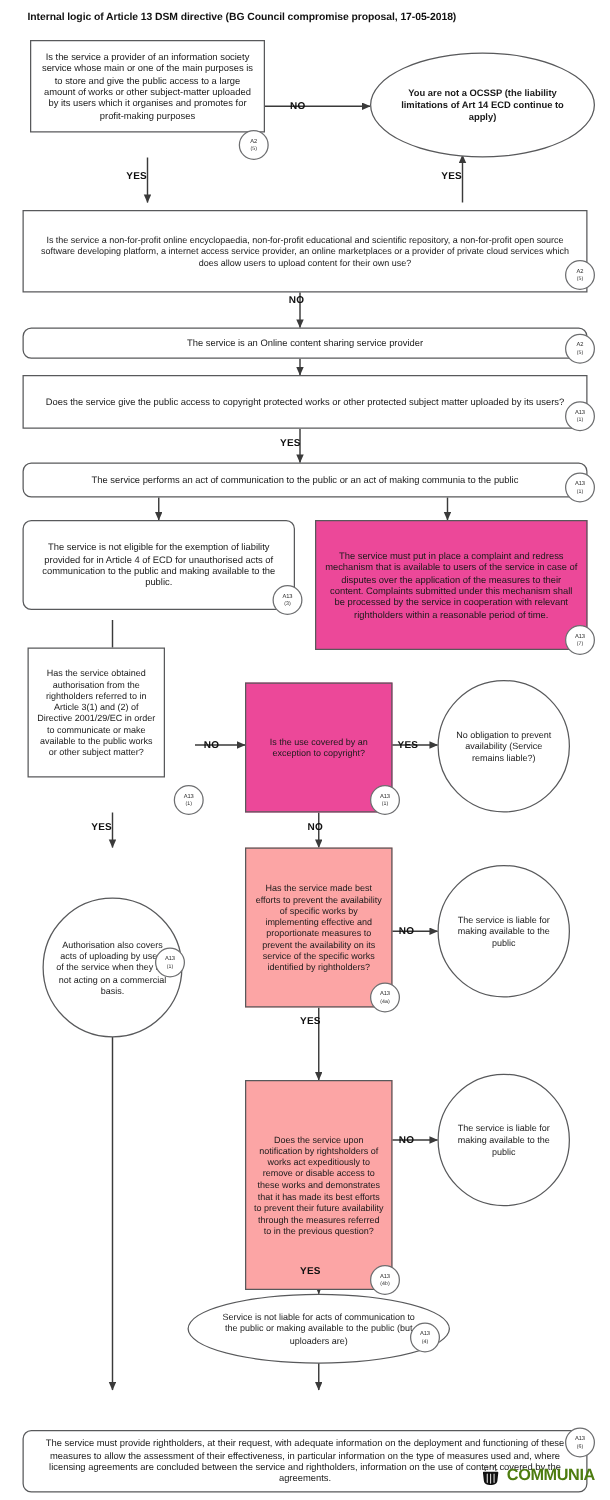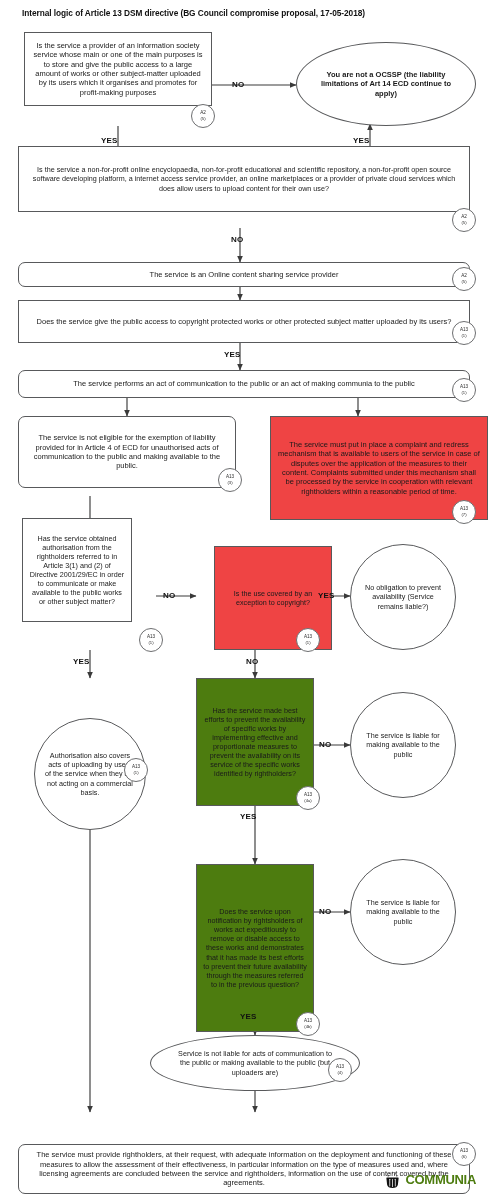--- a/index.html
+++ b/index.html
@@ -47,22 +47,22 @@
     border:1px solid #58595b;
     color:#1a1a1a;
     line-height:1.26;
     padding:4px 6px;
   }
   .node .txt{display:block;width:100%;}
   .rect{border-radius:0;}
   .round{border-radius:7px;justify-content:flex-end;}
   .ellipse{border-radius:50%;}
   .circle{border-radius:50%;}
-  .green{background:#ef4444;border-color:#58595b;margin-left:18px;}
-  .pink{background:#4d7c0f;border-color:#58595b;}
+  .green{background:#ec4899;border-color:#58595b;}
+  .pink{background:#fca5a5;border-color:#58595b;}
   
   .badge{
     position:absolute;
     width:22px;height:22px;
     border-radius:50%;
     border:1px solid #6d6e70;
     background:#ffffff;
     display:flex;
     flex-direction:column;
     align-items:center;
@@ -169,21 +169,21 @@
   </div>
   <div class="badge" style="left:191px;top:104px;">
     <span class="a">A2</span>
     <span class="n">(5)</span>
   </div>
 
   <div class="node ellipse fs-75" style="left:296px;top:42px;width:180px;height:84px;padding:6px 18px;font-weight:bold;">
     <span class="txt">You are not a OCSSP (the liability limitations of Art 14 ECD continue to apply)</span>
   </div>
 
-  <div class="node rect fs-72" style="left:18px;top:146px;width:452px;height:66px;">
+  <div class="node rect fs-72" style="left:18px;top:168px;width:452px;height:66px;">
     <span class="txt">Is the service a non-for-profit online encyclopaedia, non-for-profit educational and scientific repository, a non-for-profit open source software developing platform, a internet access service provider, an online marketplaces or a provider of private cloud services which does allow users to upload content for their own use?</span>
   </div>
   <div class="badge" style="left:452px;top:208px;">
     <span class="a">A2</span>
     <span class="n">(5)</span>
   </div>
 
   <div class="node round fs-75" style="left:18px;top:262px;width:452px;height:25px;">
     <span class="txt">The service is an Online content sharing service provider</span>
   </div>

